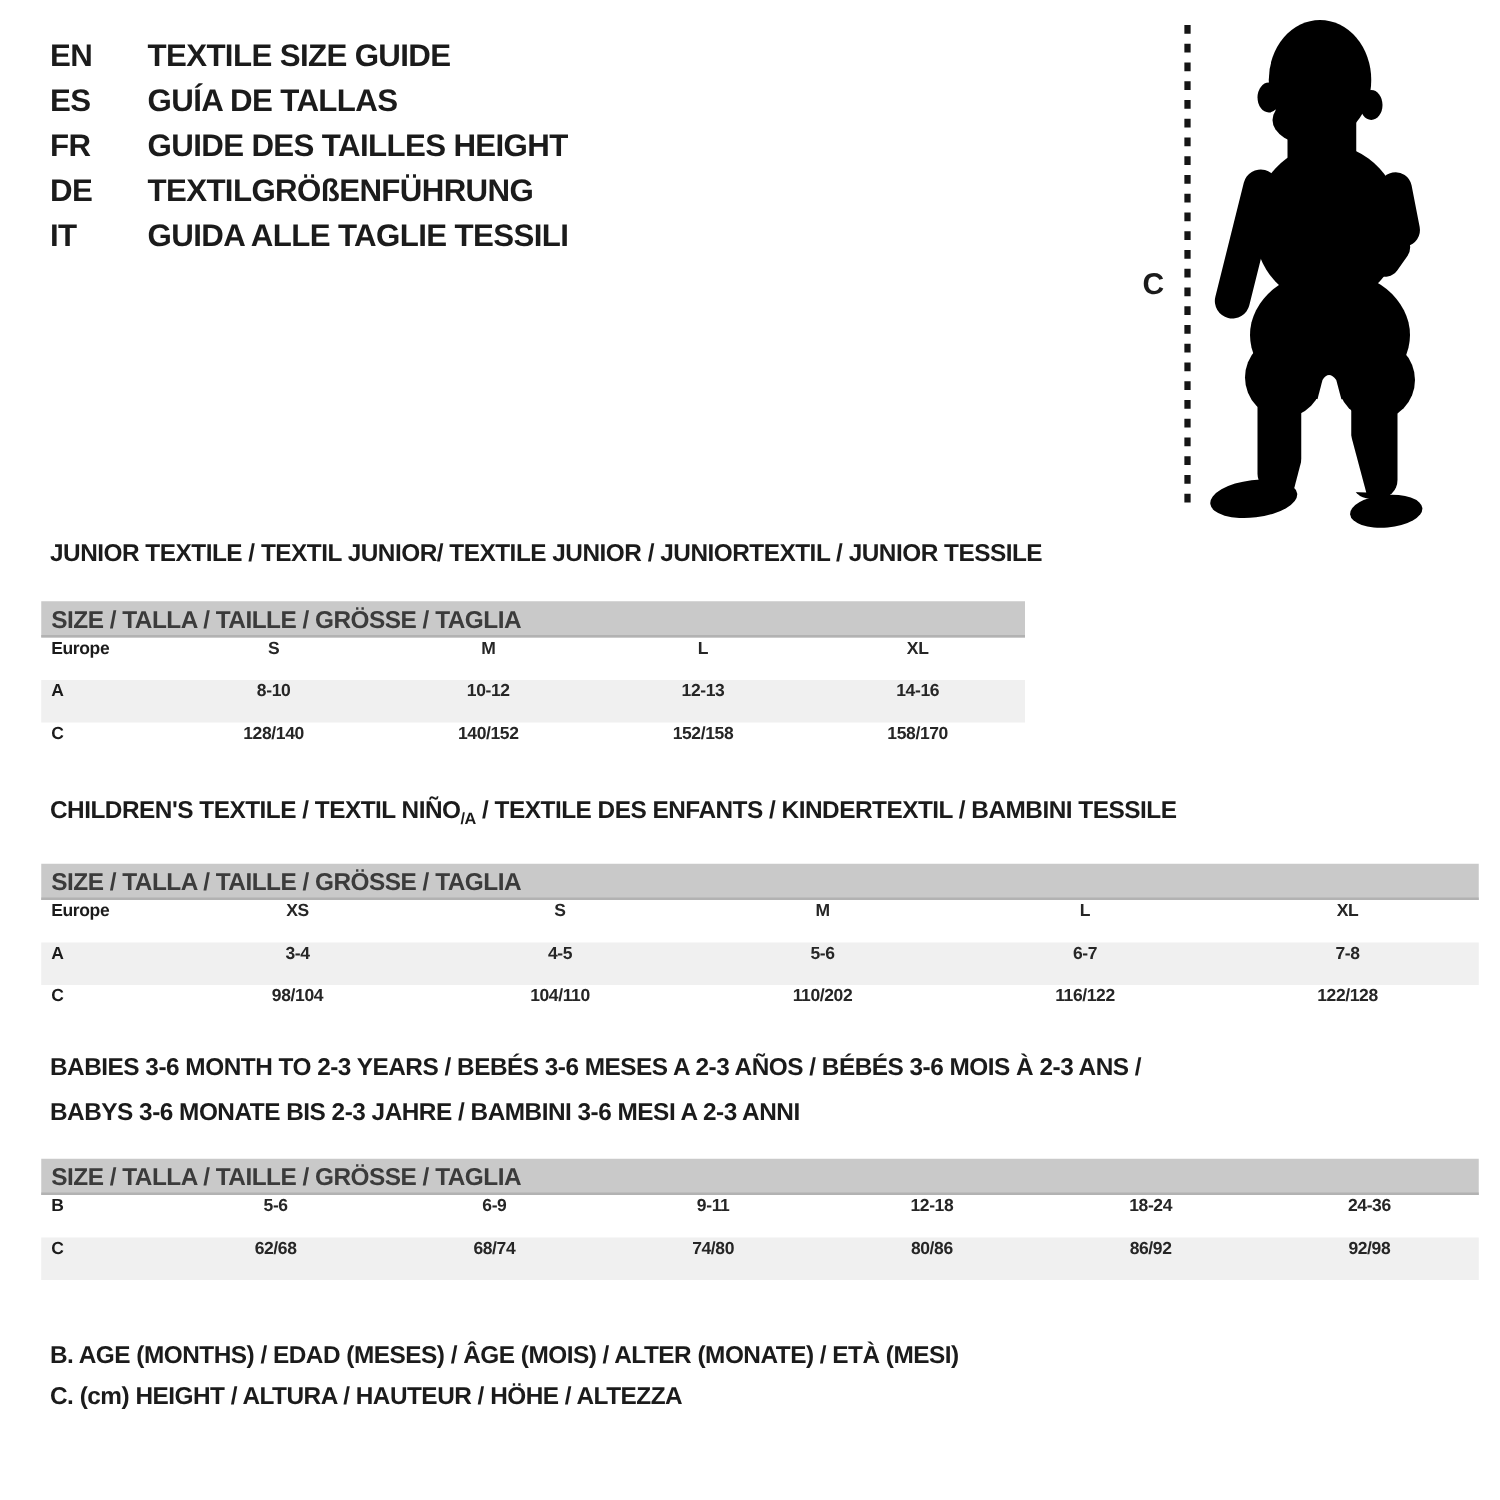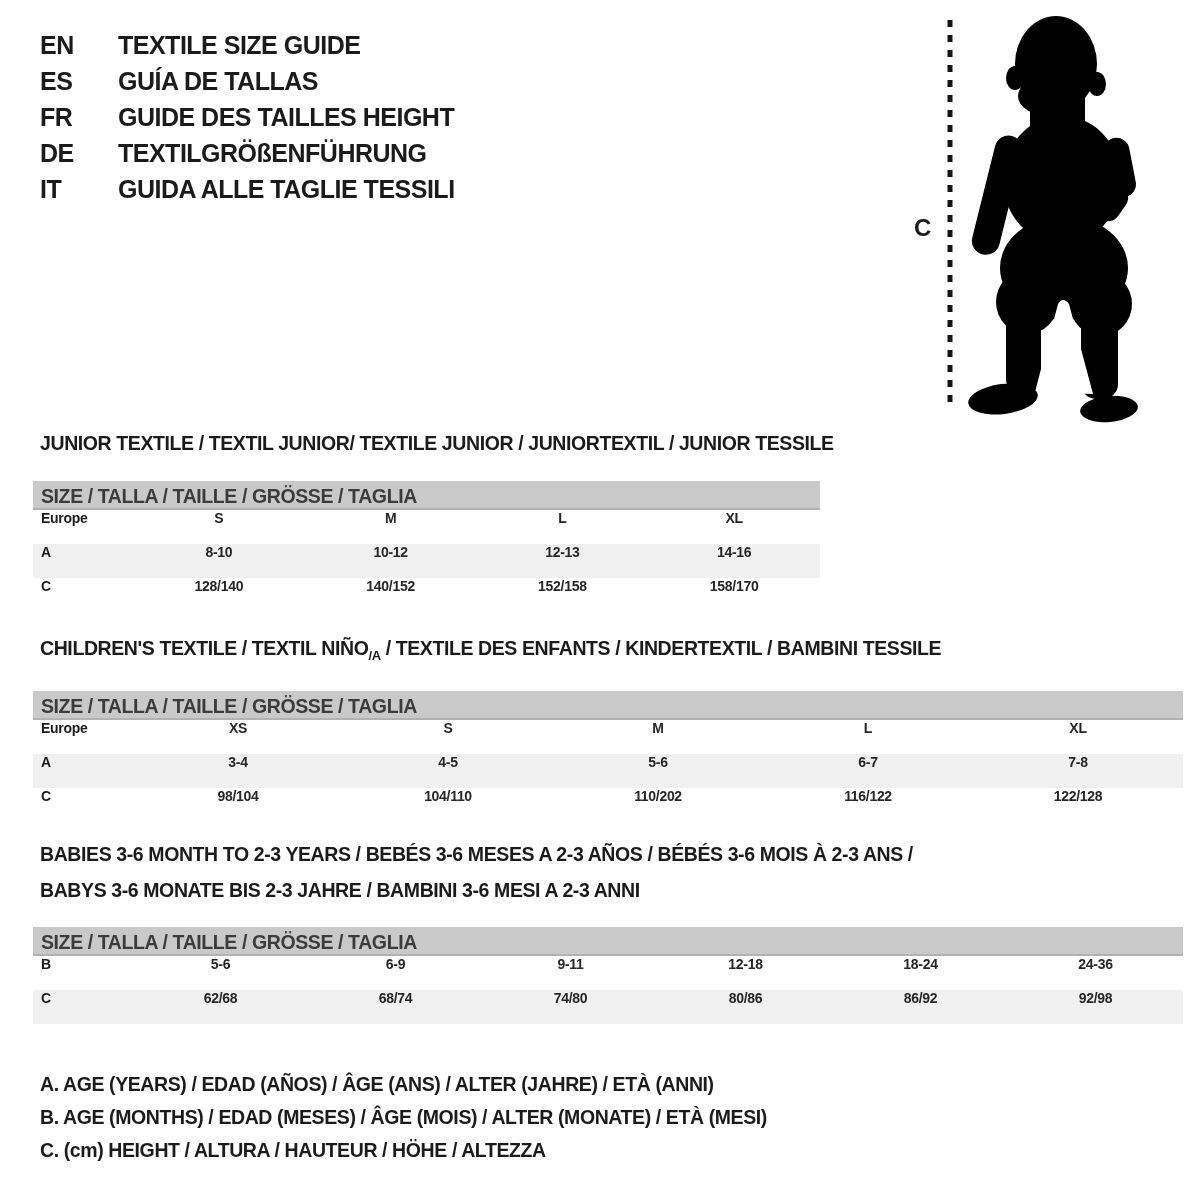--- a/index.html
+++ b/index.html
@@ -183,16 +183,15 @@
         <div class="val">68/74</div>
         <div class="val">74/80</div>
         <div class="val">80/86</div>
         <div class="val">86/92</div>
         <div class="val">92/98</div>
       </div>
     </div>
 </div>
 
 <div class="legend">
-    <div class="legend-line">A. AGE (YEARS) / EDAD (AÑOS) / ÂGE (ANS) / ALTER (JAHRE) / ETÀ (ANNI)</div>
     <div class="legend-line">B. AGE (MONTHS) / EDAD (MESES) / ÂGE (MOIS) / ALTER (MONATE) / ETÀ (MESI)</div>
     <div class="legend-line">C. (cm) HEIGHT / ALTURA / HAUTEUR / HÖHE / ALTEZZA</div>
   </div>
 
 </body></html>

